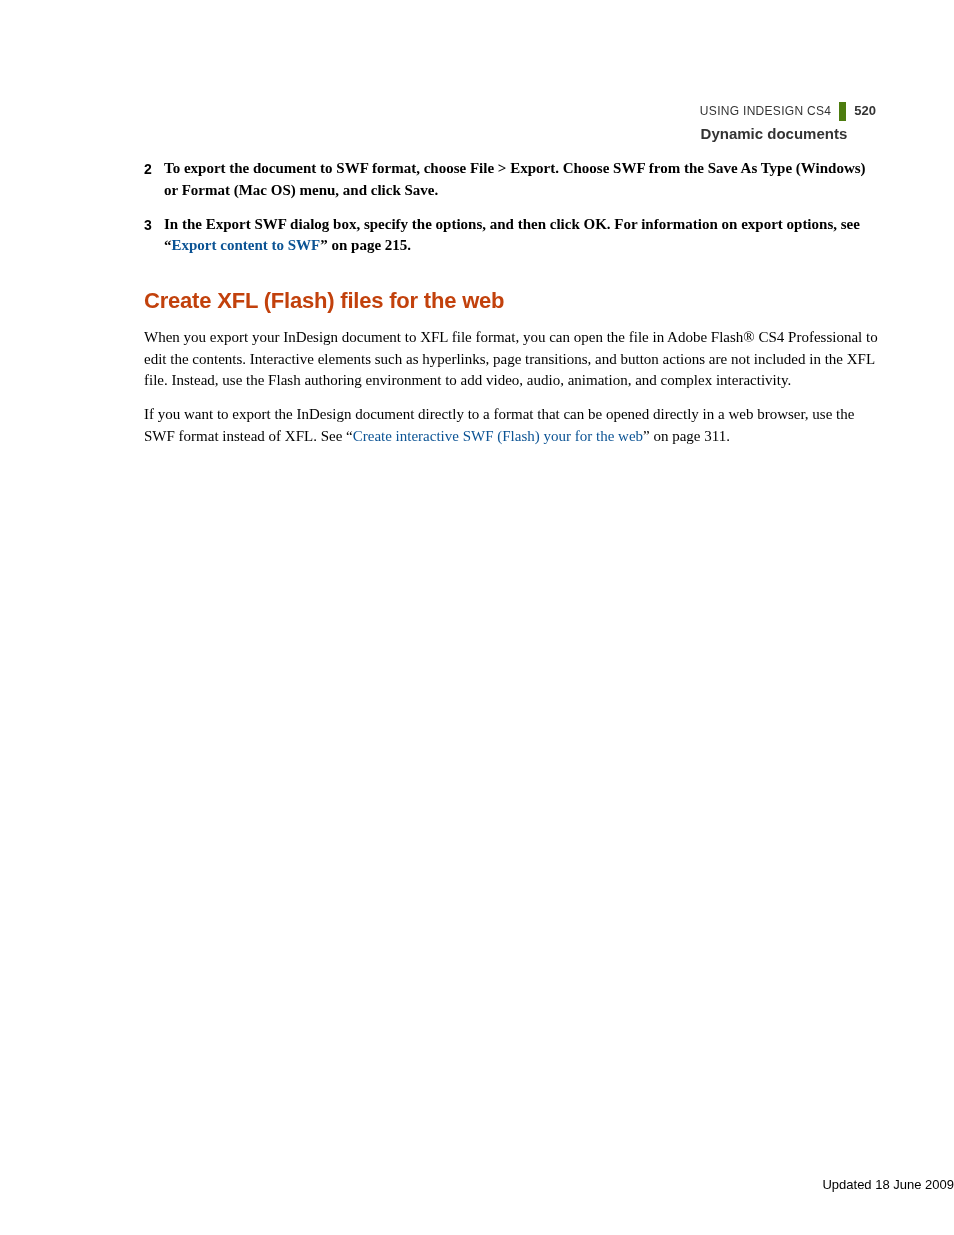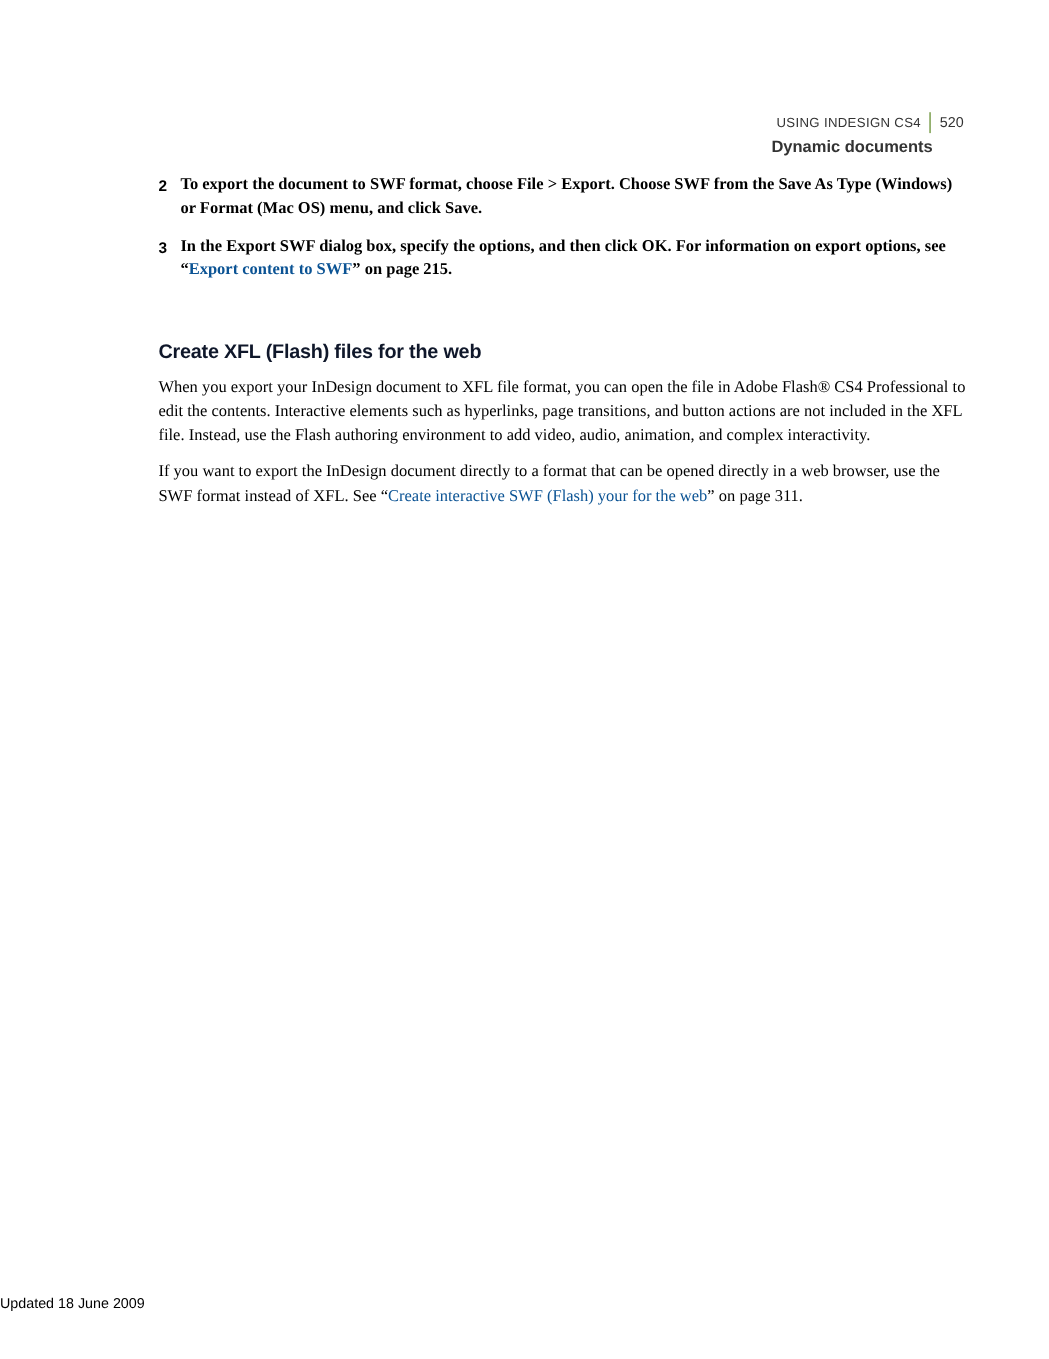--- a/index.html
+++ b/index.html
@@ -29,22 +29,22 @@
     }
     .header-line1 {
       display: flex;
       align-items: center;
       justify-content: flex-end;
     }
     .header-title {
       letter-spacing: 0.3px;
     }
     .page-num {
-      font-weight: normal;
-      border-left: 1px solid #4d7c0f;
+      font-weight: bold;
+      border-left: 7px solid #4d7c0f;
       padding-left: 8px;
       margin-left: 8px;
       font-size: 13px;
     }
     .header-section {
       font-weight: bold;
       font-size: 15px;
       margin-top: 2px;
       padding-right: 28px;
     }
@@ -77,35 +77,35 @@
       margin-top: 28px;
       margin-bottom: 4px;
     }
     .link {
       color: #0b5394;
       text-decoration: none;
     }
     .heading {
       font-family: "Myriad Pro", Arial, Helvetica, sans-serif;
       font-weight: bold;
-      font-size: 18px;
-      margin-top: 49px;
+      font-size: 22px;
+      margin-top: 28px;
       margin-bottom: 10px;
-      color: #0f172a;
+      color: #c2410c;
       letter-spacing: -0.2px;
     }
     .para {
       margin-bottom: 12px;
     }
     .footer {
       position: absolute;
       bottom: 40px;
       left: 0;
       width: 100%;
-      text-align: left;
+      text-align: right;
       font-family: Arial, Helvetica, sans-serif;
       font-size: 13px;
       color: #000;
     }
   </style>
 </head>
 <body>
 
 <div class="header">
   <div class="header-line1">

